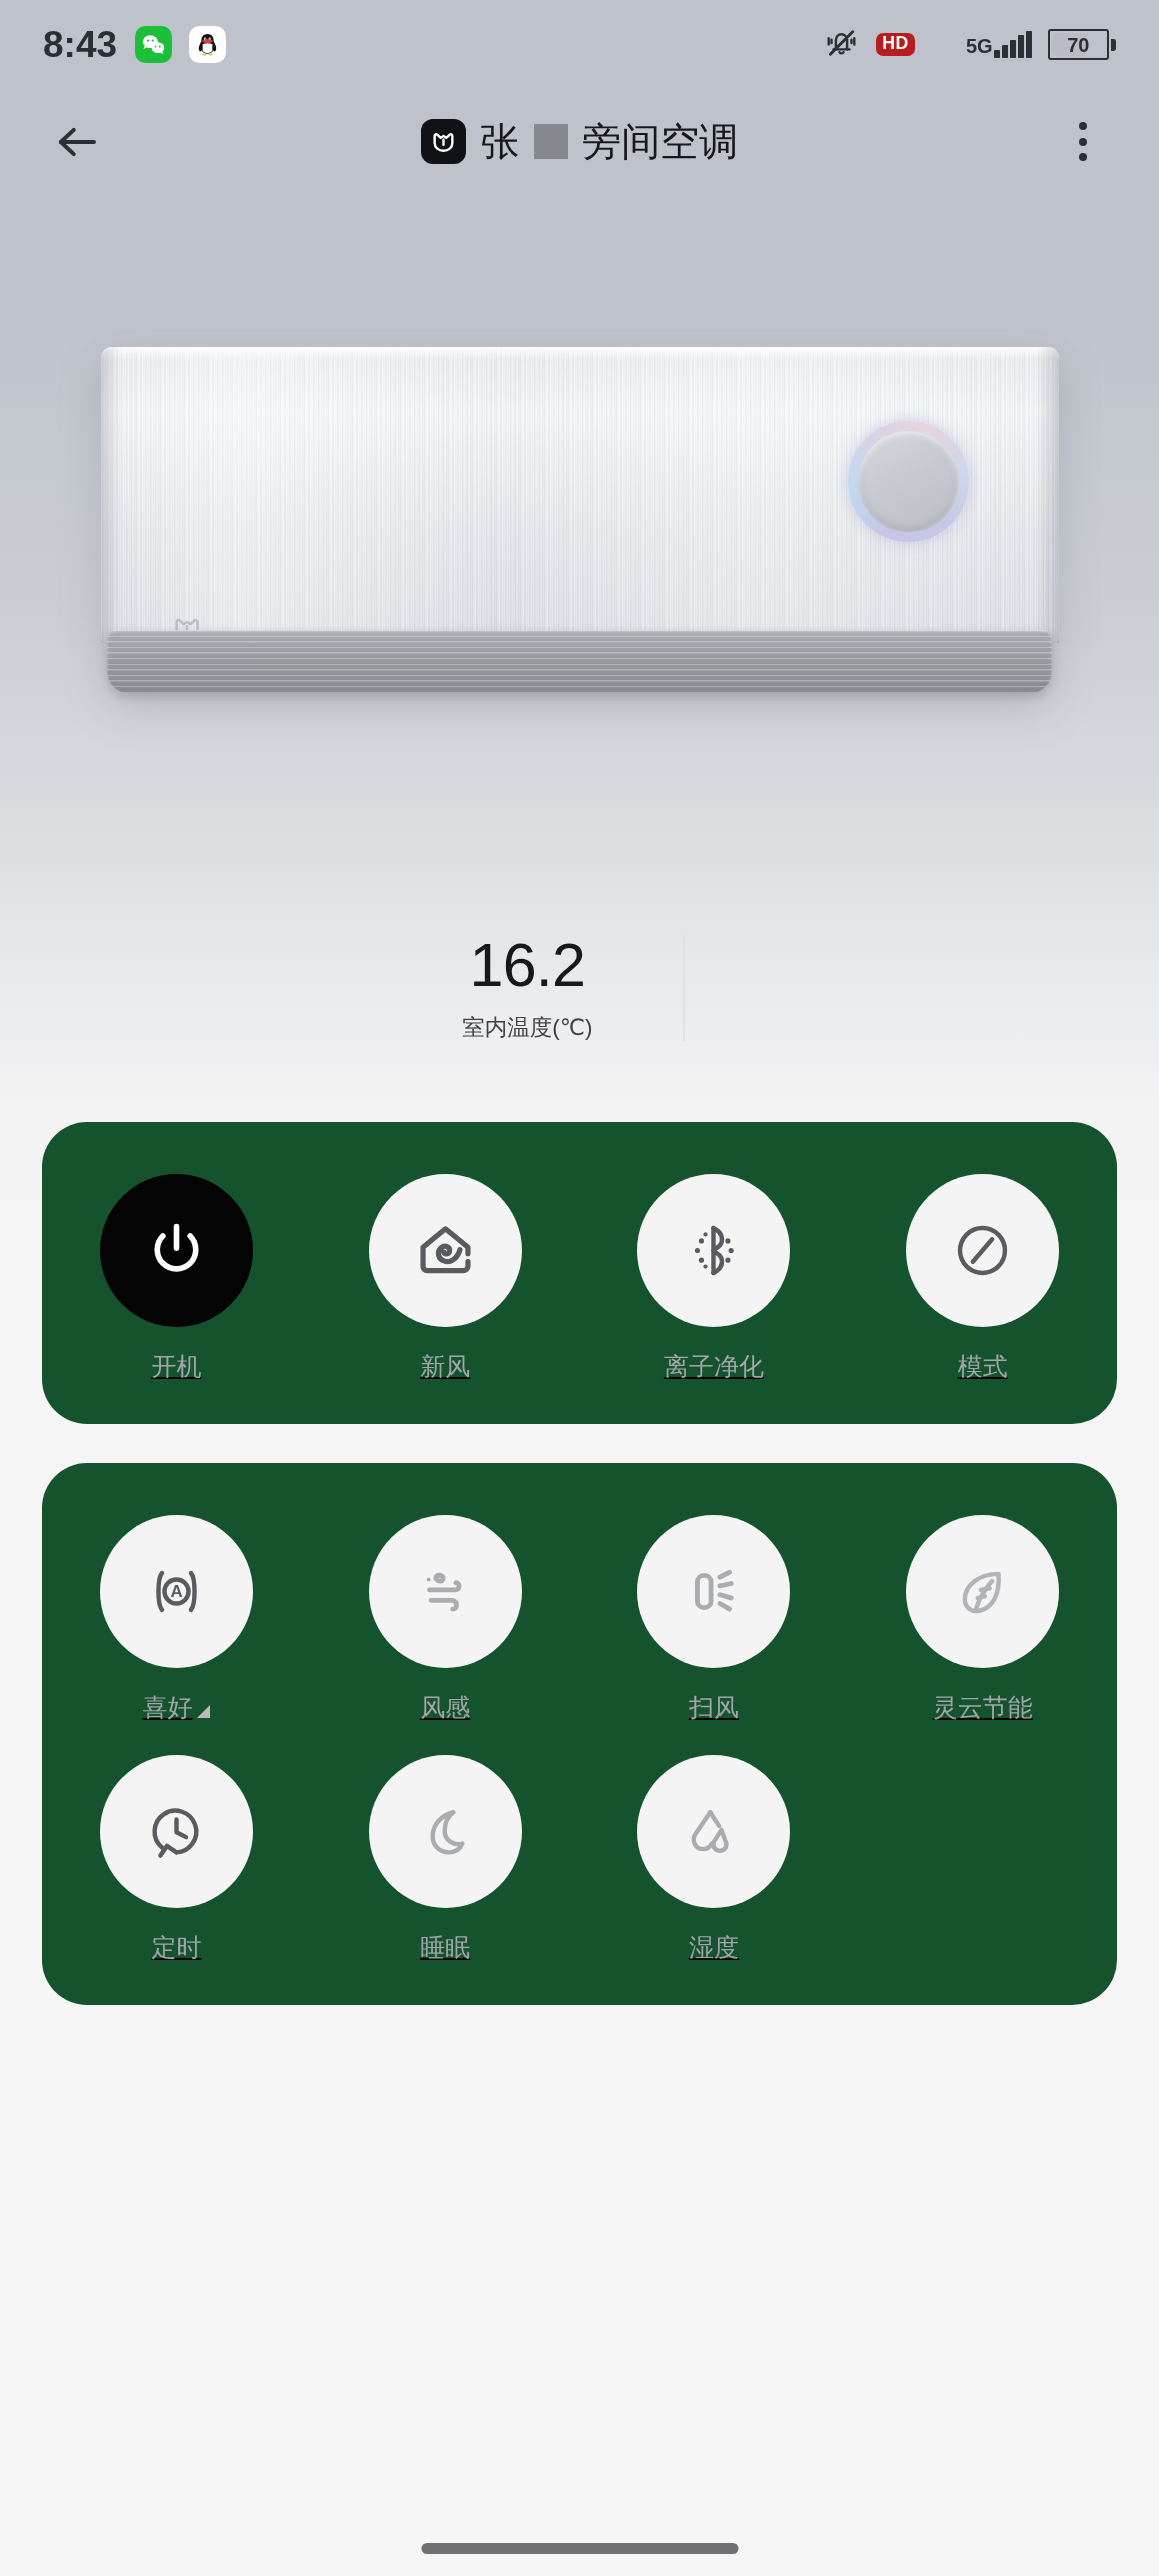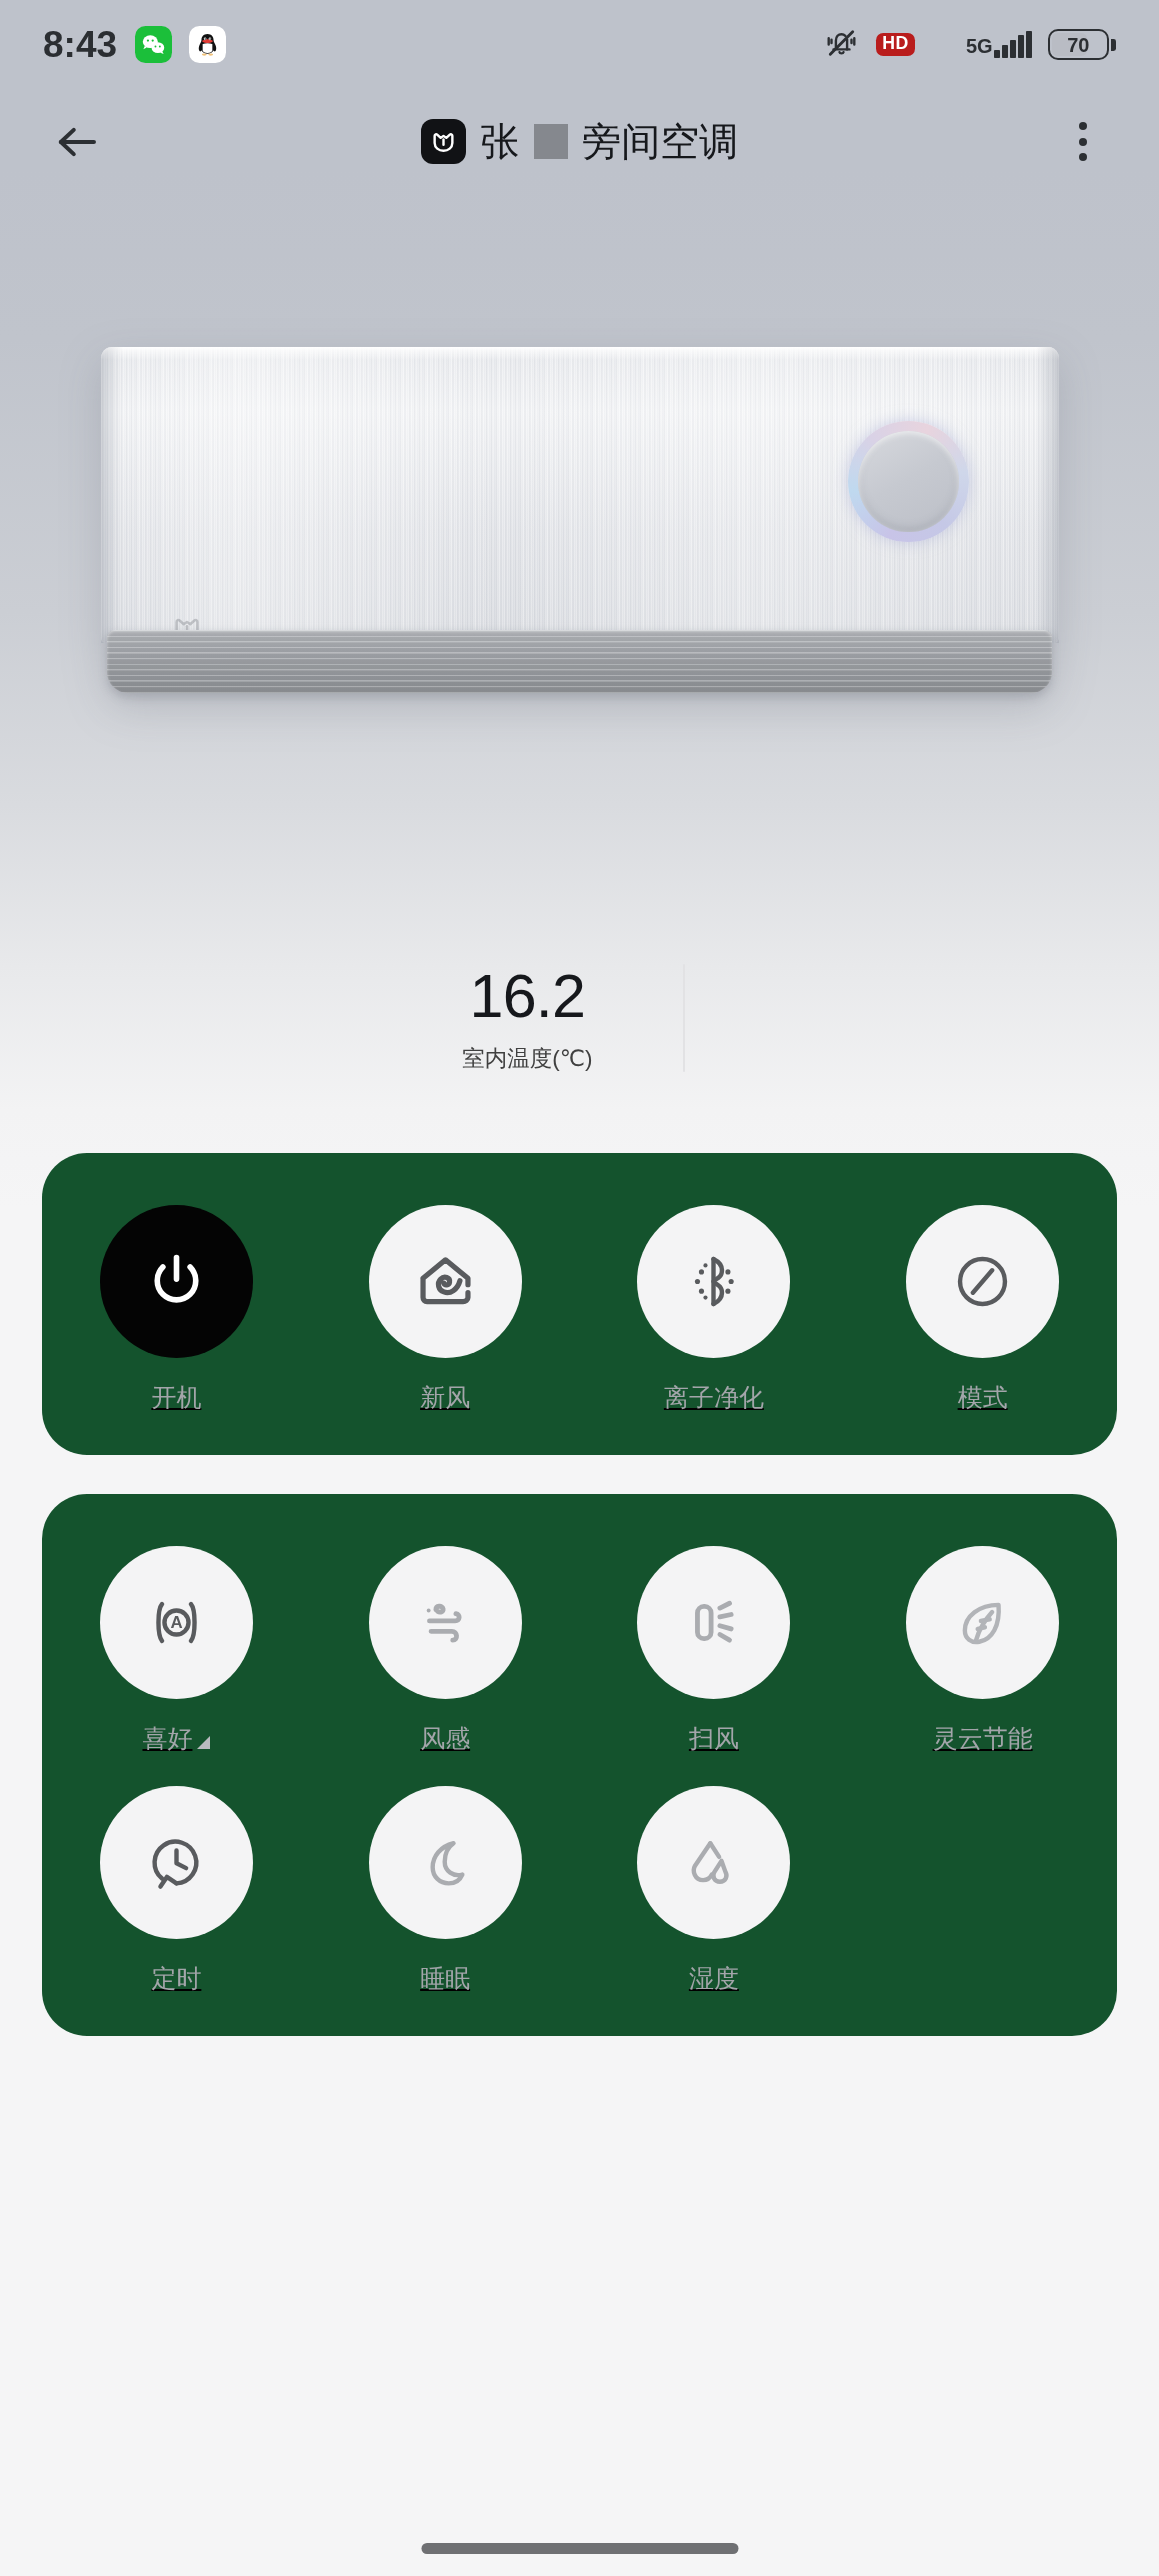--- a/index.html
+++ b/index.html
@@ -68,21 +68,21 @@
   .bars i:nth-child(1){height:8px;}
   .bars i:nth-child(2){height:13px;}
   .bars i:nth-child(3){height:17.7px;}
   .bars i:nth-child(4){height:22.5px;}
   .bars i:nth-child(5){height:27px;}
   .battery {
     display:flex; align-items:center;
   }
   .batt-body {
     width:61px; height:31px;
-    border:2.4px solid #2c2f33; border-radius:10px;
+    border:2.4px solid #2c2f33; border-radius:3px;
     display:flex; align-items:center; justify-content:center;
     position:relative;
   }
   .batt-fill {
     position:absolute; left:2.4px; top:2.4px; bottom:2.4px;
     width:calc(70% - 4.8px);
     background:#b9bcc4; border-radius:5.6px;
   }
   .batt-num {
     position:relative; z-index:2;
@@ -205,21 +205,21 @@
         rgba(255,255,255,0.22) 0.8px,
         rgba(0,0,0,0.06) 1.6px,
         rgba(0,0,0,0.06) 5.6px),
       linear-gradient(to bottom,#b4b7bc 0%, #a3a6ab 40%, #8f9296 100%);
     box-shadow: inset 0 1.6px 3.2px rgba(255,255,255,0.45), 0 4.8px 8px rgba(110,115,125,0.28);
   }
 
   
   .readings {
     display:flex; align-items:center; justify-content:center;
-    gap:8px; margin-top:118px;
+    gap:8px; margin-top:87px;
   }
   .reading {
     width:201px; text-align:center;
   }
   .reading-value {
     font-size:61px; color:#16181c; font-weight:400;
     line-height:1; letter-spacing:-0.8px;
   }
   .reading-label {
     margin-top:21px;

